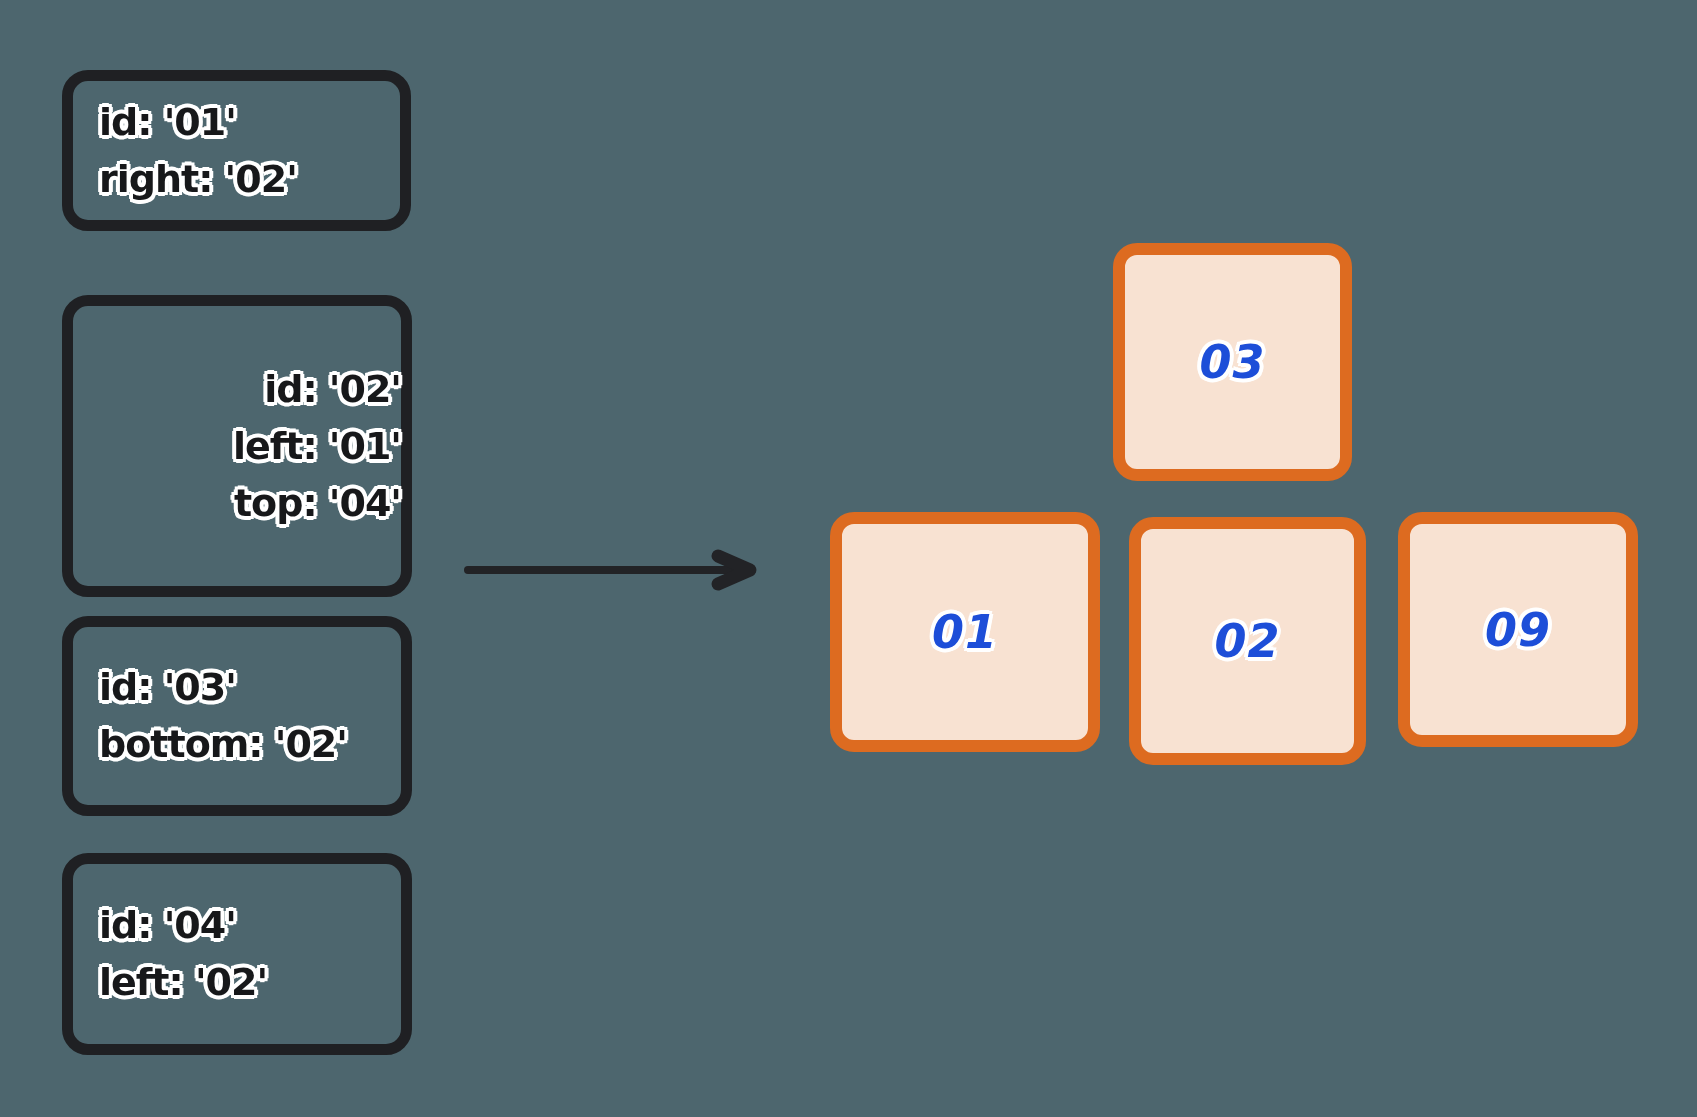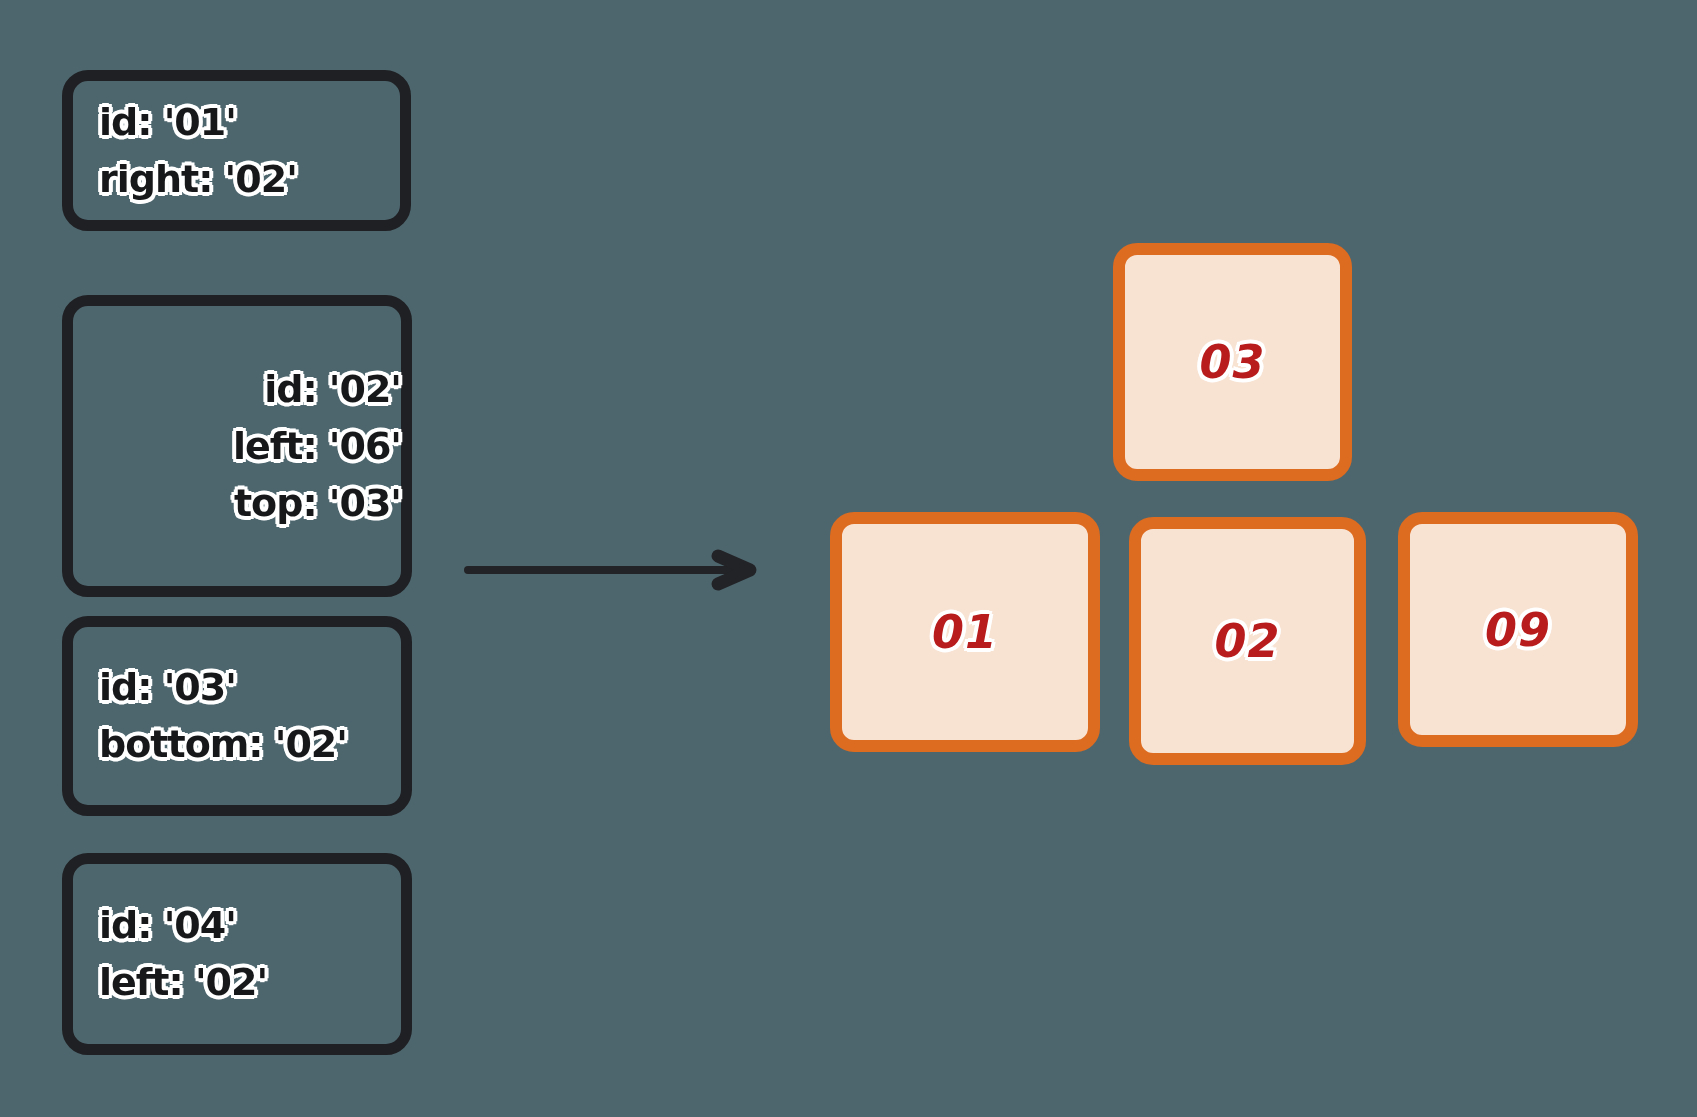--- a/index.html
+++ b/index.html
@@ -46,21 +46,21 @@
     background:#f8e2d2;
     border-radius:24px;
     display:flex;
     align-items:center;
     justify-content:center;
   }
   .num{
     font-size:46px;
     font-weight:700;
     font-style:italic;
-    color:#b91c1c;
+    color:#1d4ed8;
     letter-spacing:1px;
     text-shadow:
       -4px 0 0 #ffffff, 4px 0 0 #ffffff, 0 -4px 0 #ffffff, 0 4px 0 #ffffff,
       -3px -3px 0 #ffffff, 3px -3px 0 #ffffff, -3px 3px 0 #ffffff, 3px 3px 0 #ffffff;
   }
   .c03{left:1113px;top:243px;width:239px;height:238px;}
   .c01{left:830px;top:512px;width:270px;height:240px;}
   .c02{left:1115px;top:517px;width:237px;height:248px;margin-left:14px;}
   .c04{left:1398px;top:512px;width:240px;height:235px;}
 
@@ -74,22 +74,22 @@
 
 <div class="canvas">
 
   <div class="node n1">
     <div class="nline">id: '01'</div>
     <div class="nline">right: '02'</div>
   </div>
 
   <div class="node n2">
     <div class="nline">id: '02'</div>
-    <div class="nline">left: '06'</div>
-    <div class="nline">top: '03'</div>
+    <div class="nline">left: '01'</div>
+    <div class="nline">top: '04'</div>
   </div>
 
   <div class="node n3">
     <div class="nline">id: '03'</div>
     <div class="nline">bottom: '02'</div>
   </div>
 
   <div class="node n4">
     <div class="nline">id: '04'</div>
     <div class="nline">left: '02'</div>

